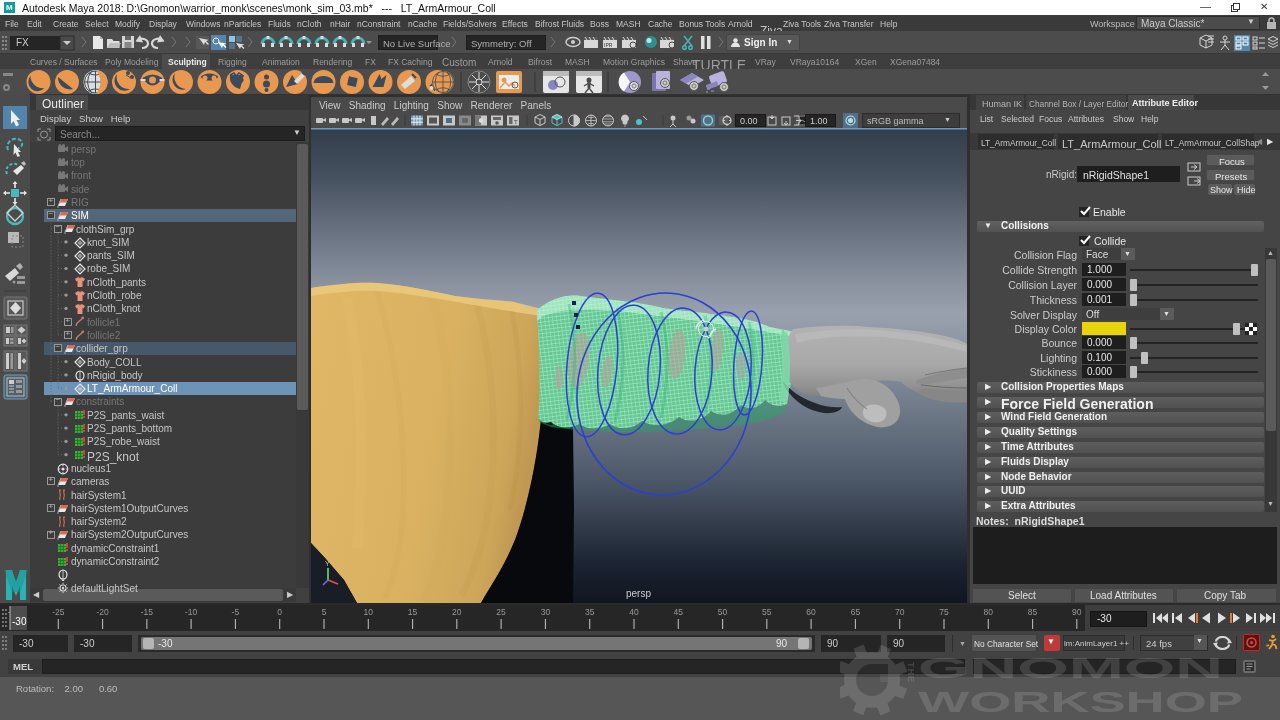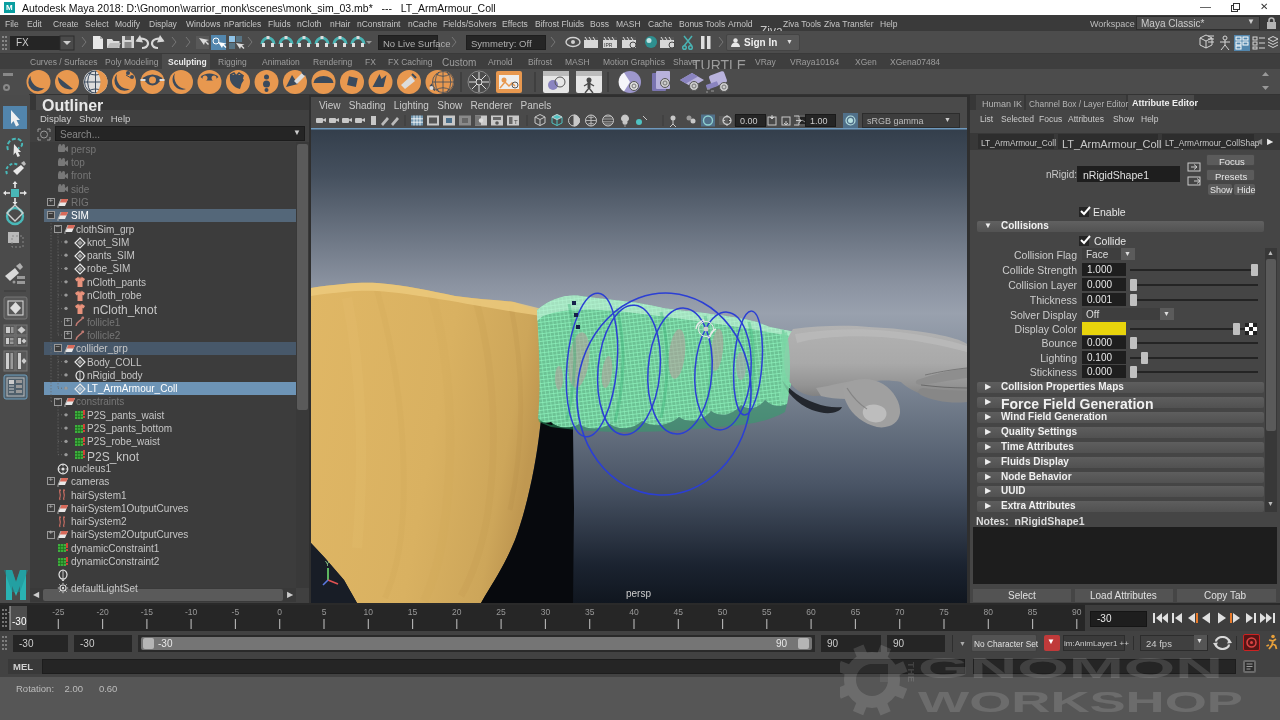--- a/index.html
+++ b/index.html
@@ -402,21 +402,21 @@
       <path d="M9 13 h5 M9 16 h5 M9 19 h5" stroke="#ccc"></path>
       <rect x="16" y="7" width="6" height="3" fill="#999"></rect>
       <rect x="16" y="12" width="6" height="3" fill="#999"></rect>
       <rect x="16" y="17" width="6" height="3" fill="#999"></rect>
     </g>
 </svg>
 
 <div class="abs" style="left:30px;top:95px;width:279px;height:510px;background:#404040;"></div>
 <div class="abs" style="left:30px;top:95px;width:279px;height:15px;background:#373737;"></div>
 <div class="abs" style="left:36px;top:95px;width:52px;height:15px;background:#4a4a4a;"></div>
-<div class="tx" style="left:42px;top:97px;font-size:16px;color:#e8e8e8;font-weight:bold;">Outliner</div>
+<div class="tx" style="left:42px;top:97px;font-size:12px;color:#e8e8e8;font-weight:normal;">Outliner</div>
 <div class="tx" style="left:40px;top:113px;font-size:9.5px;color:#ccc;">Display&nbsp;&nbsp;&nbsp;Show&nbsp;&nbsp;&nbsp;Help</div>
 <svg class="abs" style="left:37px;top:128px;" width="14" height="13" viewBox="0 0 14 13">
     <g stroke="#9a9a9a" fill="none">
       <path d="M1 4 v-3 h3 M10 1 h3 v3 M13 9 v3 h-3 M4 12 h-3 v-3"></path>
       <circle cx="7" cy="6.5" r="3.5"></circle>
     </g>
   </svg>
 <div class="abs" style="left:55px;top:126px;width:250px;height:15px;background:#252525;border:1px solid #1c1c1c;"></div>
 <div class="tx" style="left:60px;top:129px;font-size:10px;color:#888;">Search...</div>
 <div class="tx" style="left:293px;top:128px;font-size:8px;color:#ccc;">▼</div>
@@ -551,21 +551,21 @@
 <div class="tx" style="left:87px;top:276.7px;font-size:10px;color:#c6c6c6;">nCloth_pants</div>
 <svg class="abs" style="left:74px;top:289.7px;" width="12" height="12" viewBox="0 0 12 12">
     <path d="M1 3 L4 1 L6 2.2 L8 1 L11 3 L9.5 5.5 L8.5 4.8 L8.5 11 L3.5 11 L3.5 4.8 L2.5 5.5 Z" fill="#e8927c"></path>
     <path d="M4 1 L6 2.2 L8 1" stroke="#b06a58" fill="none"></path>
   </svg>
 <div class="tx" style="left:87px;top:290.0px;font-size:10px;color:#c6c6c6;">nCloth_robe</div>
 <svg class="abs" style="left:74px;top:303.0px;" width="12" height="12" viewBox="0 0 12 12">
     <path d="M1 3 L4 1 L6 2.2 L8 1 L11 3 L9.5 5.5 L8.5 4.8 L8.5 11 L3.5 11 L3.5 4.8 L2.5 5.5 Z" fill="#e8927c"></path>
     <path d="M4 1 L6 2.2 L8 1" stroke="#b06a58" fill="none"></path>
   </svg>
-<div class="tx" style="left:93px;top:303.3px;font-size:12px;color:#c6c6c6;">nCloth_knot</div>
+<div class="tx" style="left:87px;top:303.3px;font-size:10px;color:#c6c6c6;">nCloth_knot</div>
 <div class="abs" style="left:64px;top:317.7px;width:8px;height:8px;border:1px solid #999;background:#3c3c3c;"></div>
 <div class="tx" style="left:65.4px;top:315.5px;font-size:8px;color:#bbb;">+</div>
 <svg class="abs" style="left:74px;top:316.3px;" width="12" height="12" viewBox="0 0 12 12">
     <path d="M2 10 C3 4 7 6 9 1" stroke="#c07a72" stroke-width="1.4" fill="none"></path>
     <circle cx="8.8" cy="1.8" r="1.4" fill="#c07a72"></circle>
   </svg>
 <div class="tx" style="left:87px;top:316.6px;font-size:10px;color:#767676;">follicle1</div>
 <div class="abs" style="left:64px;top:331.0px;width:8px;height:8px;border:1px solid #999;background:#3c3c3c;"></div>
 <div class="tx" style="left:65.4px;top:328.8px;font-size:8px;color:#bbb;">+</div>
 <svg class="abs" style="left:74px;top:329.6px;" width="12" height="12" viewBox="0 0 12 12">

